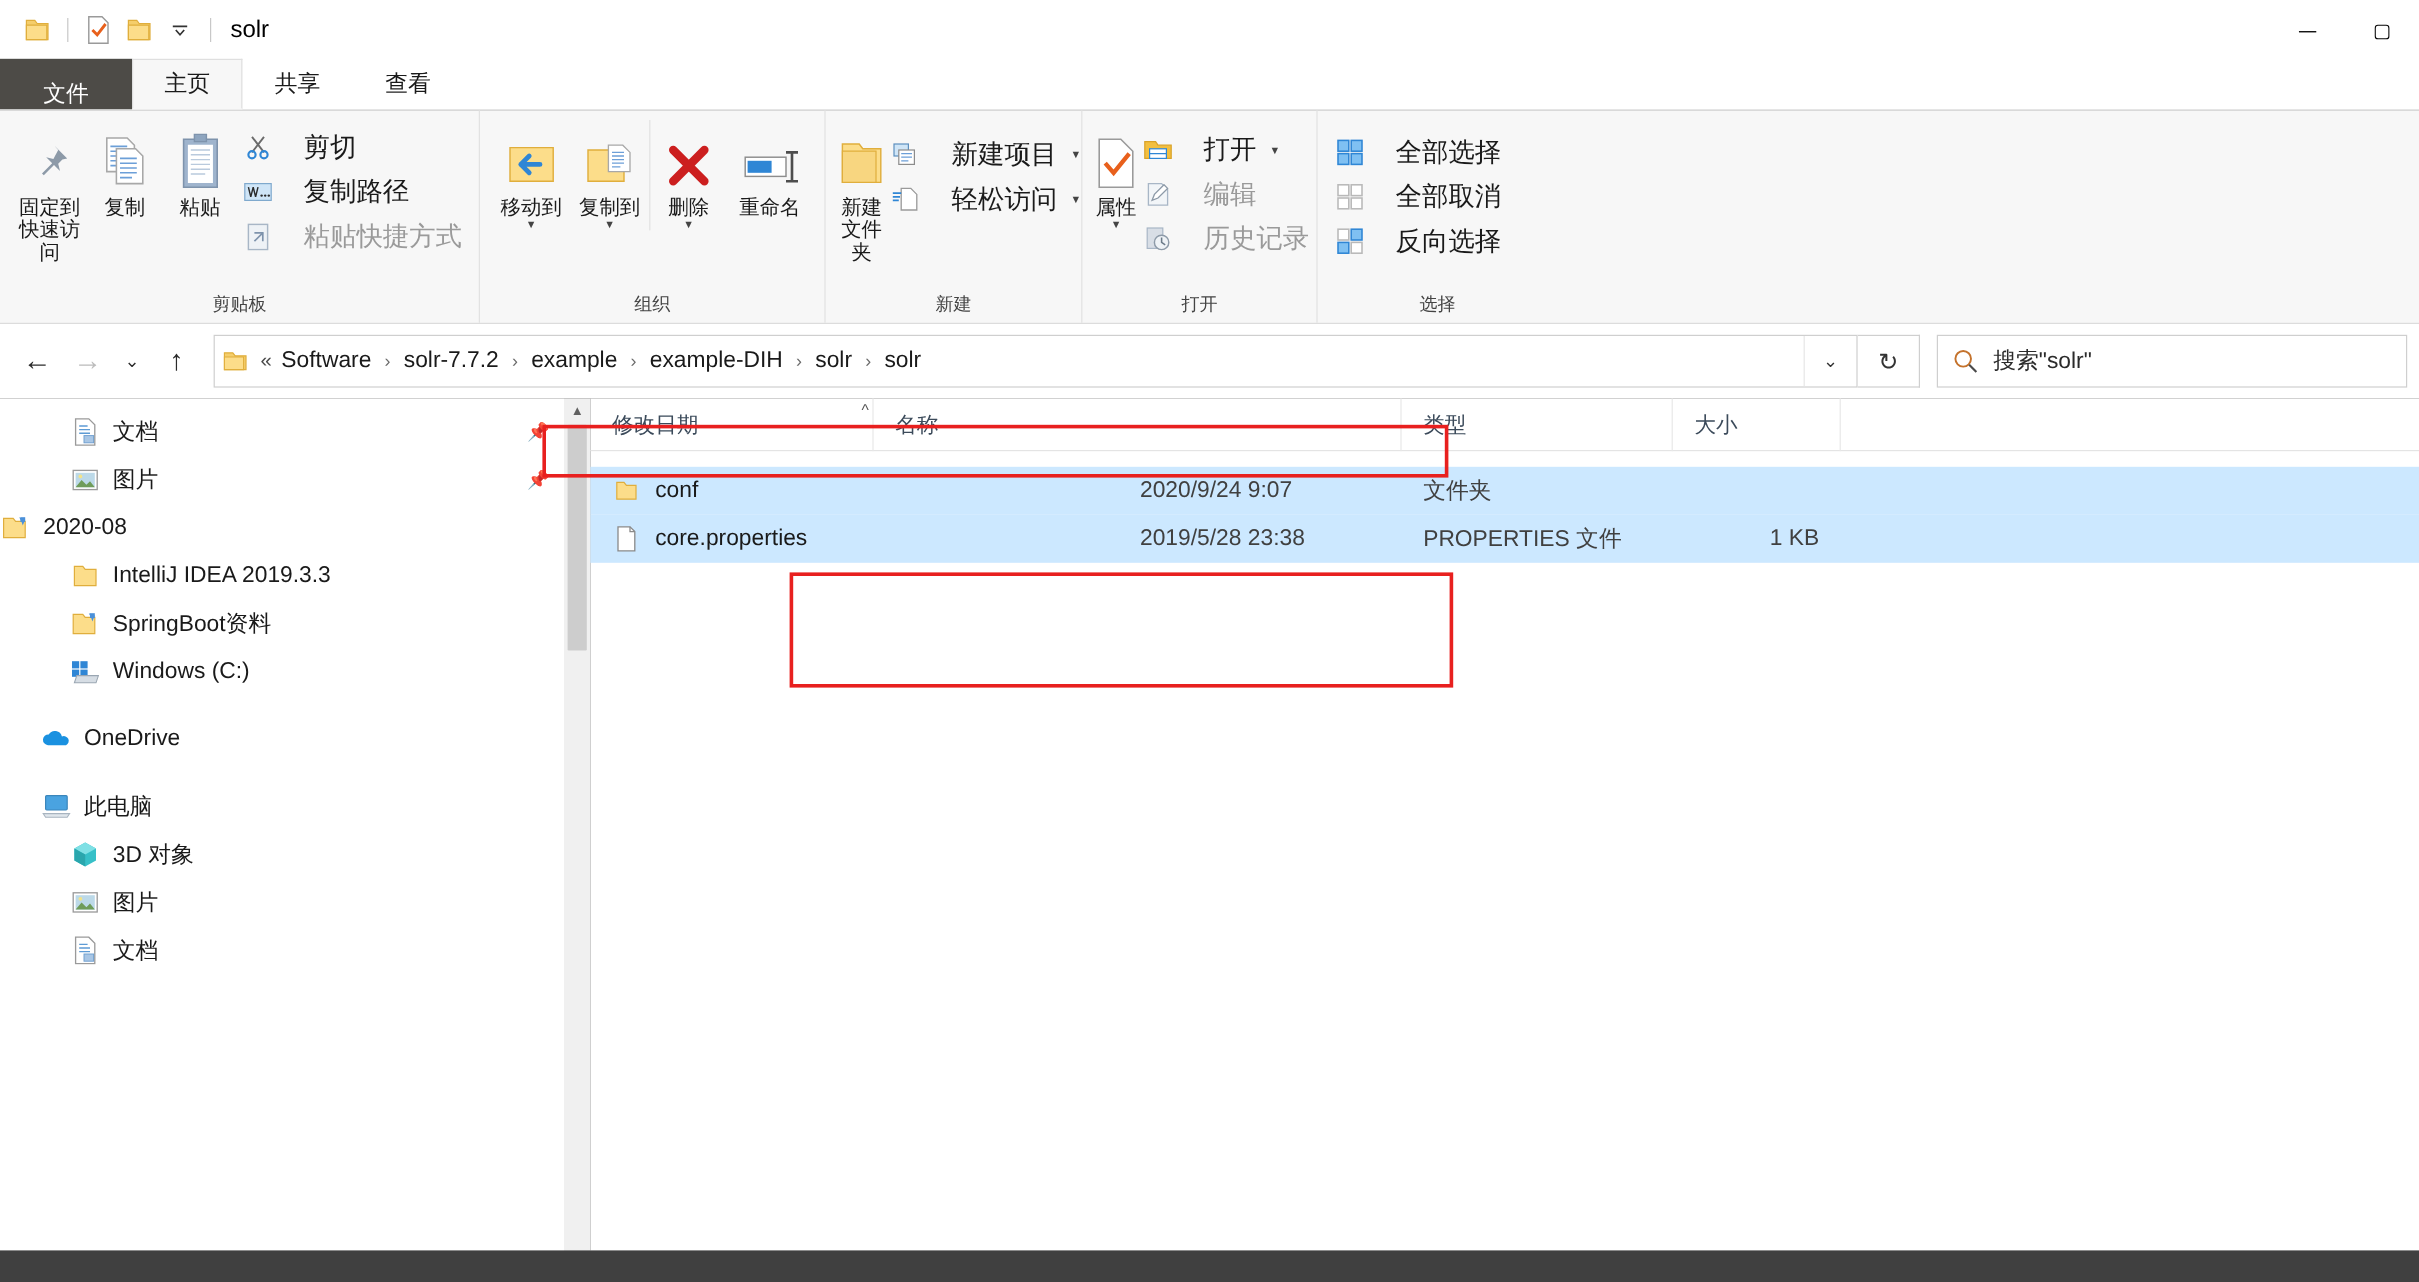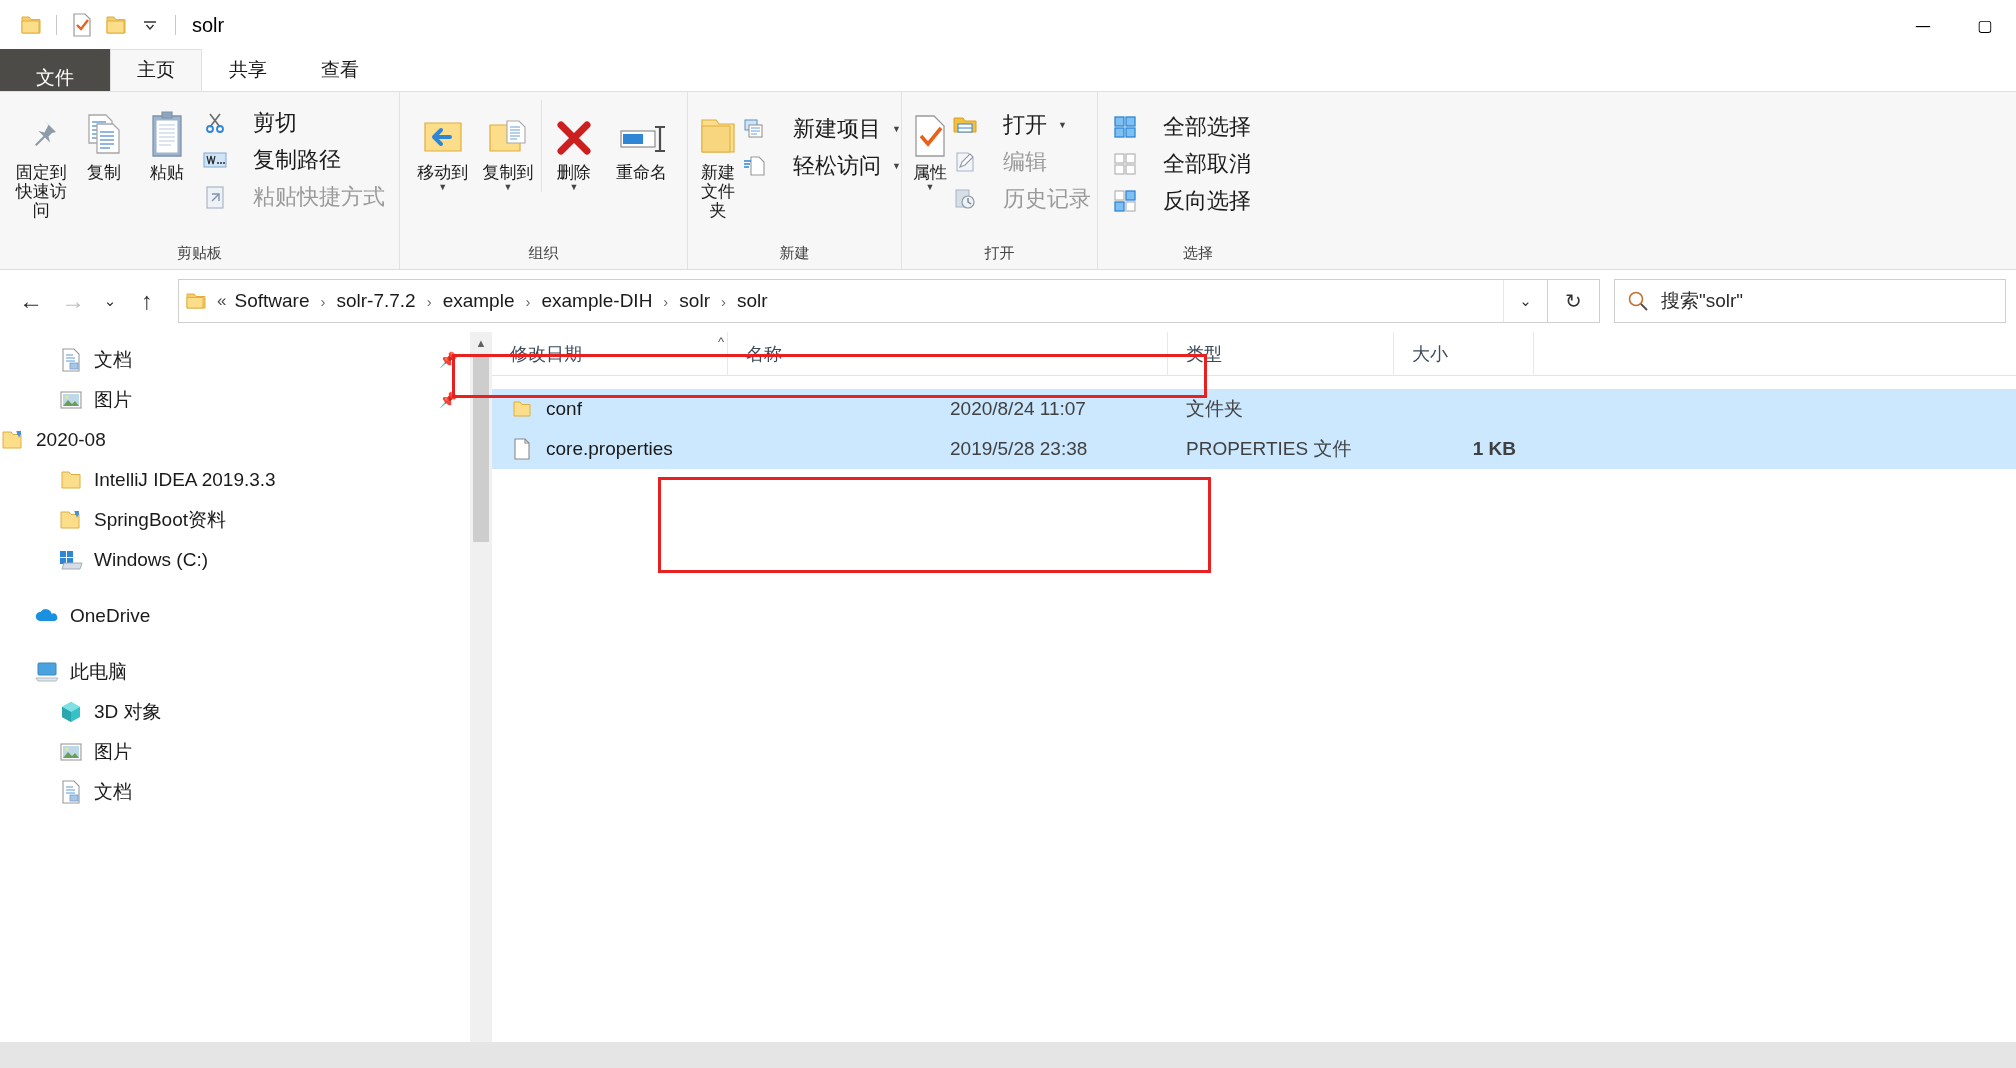--- a/index.html
+++ b/index.html
@@ -3,21 +3,21 @@
 <meta charset="utf-8">
 <style>
   * { box-sizing: border-box; margin: 0; padding: 0; }
   html, body {
     width: 2016px; height: 1068px;
     font-family: "Liberation Sans", "DejaVu Sans", sans-serif;
     background: #ffffff;
     overflow: hidden;
     -webkit-font-smoothing: antialiased;
   }
-  .window { width: 2016px; height: 1068px; position: relative; background: #e5e5e5; }
+  .window { width: 2016px; height: 1068px; position: relative; background: #404040; }
 
   
   .titlebar {
     height: 50px; display: flex; align-items: center;
     padding-left: 14px; background: #ffffff; position: relative;
   }
   .qat { display: flex; align-items: center; gap: 0; }
   .qat-ico { width: 34px; height: 34px; display: flex; align-items: center; justify-content: center; }
   .sep-v { width: 1px; height: 20px; background: #c8c8c8; margin: 0 8px; }
   .title-text { font-size: 20px; color: #000; margin-left: 8px; }
@@ -97,21 +97,21 @@
   .colhdr { height: 44px; display: flex; align-items: center; border-bottom: 1px solid #e4e4e4;
             font-size: 18px; color: #3b4a5a; position: relative; }
   .colhdr .cell { padding-left: 18px; height: 44px; display: flex; align-items: center;
                   border-right: 1px solid #e8e8e8; }
   .sortmark { position: absolute; top: 2px; font-size: 13px; color: #555; }
 
   .frow { height: 40px; display: flex; align-items: center; font-size: 19px; color: #1a1a1a; }
   .frow.sel { background: #cce8ff; }
   .frow .cell { padding-left: 18px; height: 40px; display: flex; align-items: center; overflow: hidden; white-space: nowrap; }
   .frow .cell.name { gap: 12px; padding-left: 18px; }
-  .frow .cell.size { justify-content: flex-end; padding-right: 18px; padding-left: 0; font-weight: bold; }
+  .frow .cell.size { justify-content: flex-end; padding-right: 18px; padding-left: 0; }
   .fico { width: 24px; height: 24px; display: flex; align-items: center; justify-content: center; flex: none; }
 
   svg { display: block; }
 </style>
 </head>
 <body>
 
 <div class="window">
 
   <div class="titlebar">
@@ -648,21 +648,21 @@
       <div style="padding-top:13px">
         <div class="frow sel">
           <div class="cell name" style="width:440px">
             <span class="fico">
               <svg width="20" height="20" viewBox="0 0 20 20">
                   <path d="M2 3h6l2 2.5h8V17H2z" fill="#fcdd8a" stroke="#e0ae3c" stroke-width="1"></path>
                 </svg>
             </span>
             <span>conf</span>
           </div>
-          <div class="cell" style="width:236px;color:#404040">2020/8/24 11:07</div>
+          <div class="cell" style="width:236px;color:#404040">2020/9/24 9:07</div>
           <div class="cell" style="width:226px;color:#404040">文件夹</div>
           <div class="cell size" style="width:140px;color:#404040"></div>
         </div>
 
         <div class="frow sel">
           <div class="cell name" style="width:440px">
             <span class="fico">
               <svg width="18" height="22" viewBox="0 0 18 22">
                   <path d="M2 1h10l4 4v16H2z" fill="#fff" stroke="#8a8a8a" stroke-width="1.1"></path>
                   <path d="M12 1v4h4" fill="none" stroke="#8a8a8a" stroke-width="1.1"></path>

